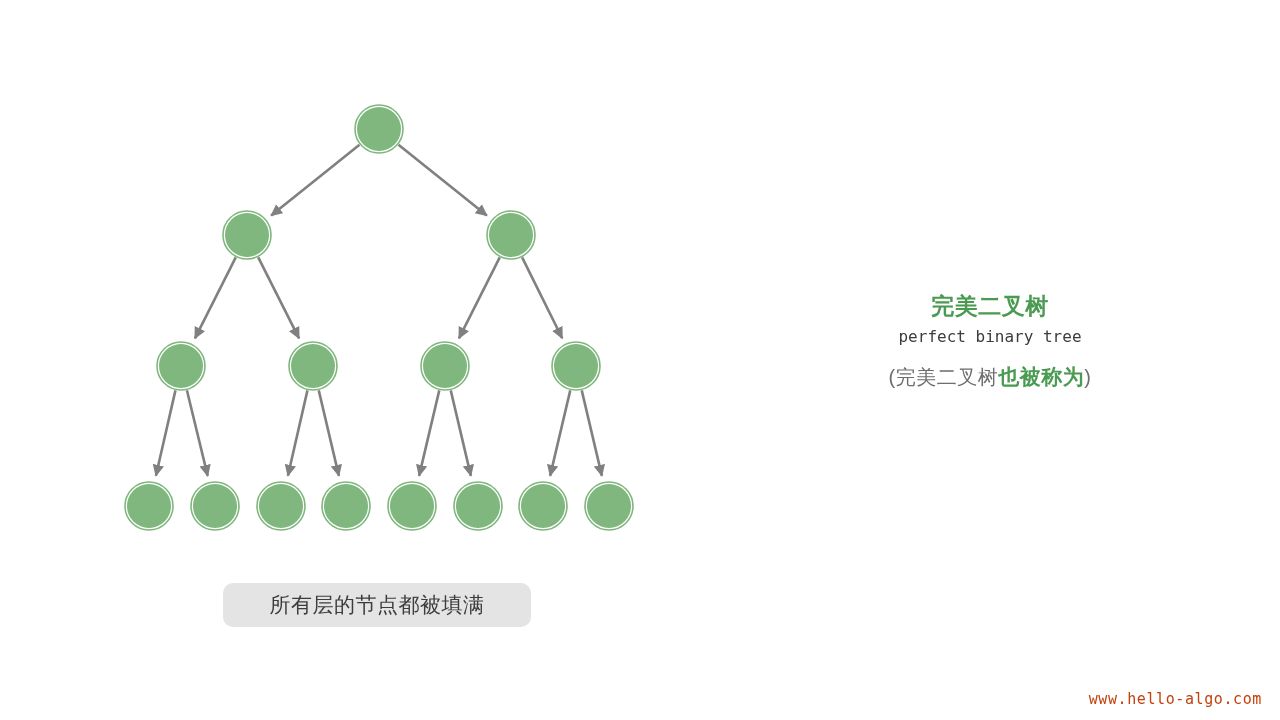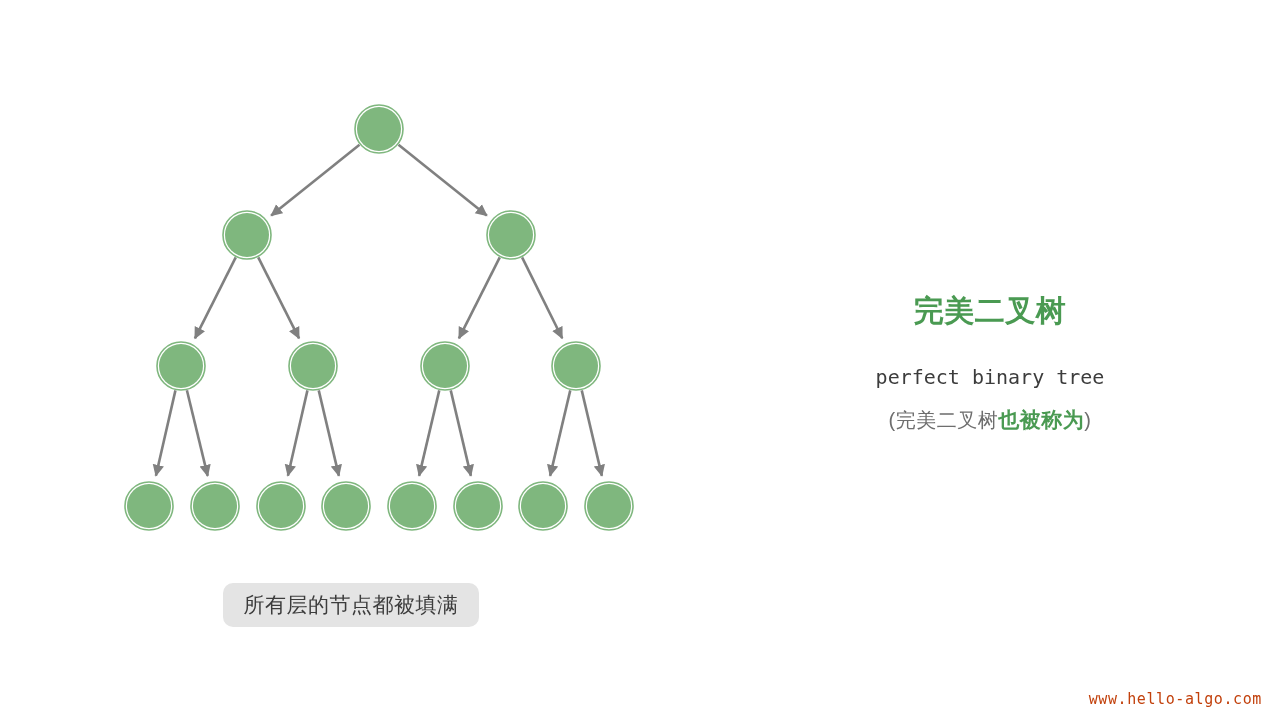--- a/index.html
+++ b/index.html
@@ -28,21 +28,21 @@
     top: 0;
     width: 1280px;
     height: 720px;
   }
 
   
   .caption-badge {
     position: absolute;
     left: 223px;
     top: 583px;
-    width: 256px;
+    width: 308px;
     height: 44px;
     border-radius: 10px;
     background: #e4e4e4;
     display: flex;
     align-items: center;
     justify-content: center;
     box-sizing: border-box;
   }
   .caption-badge .caption-text {
     font-size: 21px;
@@ -54,29 +54,29 @@
 
   
   .legend {
     position: absolute;
     left: 790px;
     top: 292px;
     width: 400px;
     text-align: center;
   }
   .legend .legend-title {
-    font-size: 30px;
+    font-size: 23px;
     font-weight: bold;
     color: #4a9a52;
     line-height: 1.25;
     letter-spacing: 0.5px;
   }
   .legend .legend-subtitle {
-    margin-top: 35px;
-    font-size: 20px;
+    margin-top: 6px;
+    font-size: 16px;
     color: #3c3c3c;
     font-family: "DejaVu Sans Mono", "Liberation Mono", monospace;
     letter-spacing: 0px;
   }
   .legend .legend-alias {
     margin-top: 17px;
     font-size: 20px;
     color: #6e6e6e;
     letter-spacing: 0.5px;
   }

